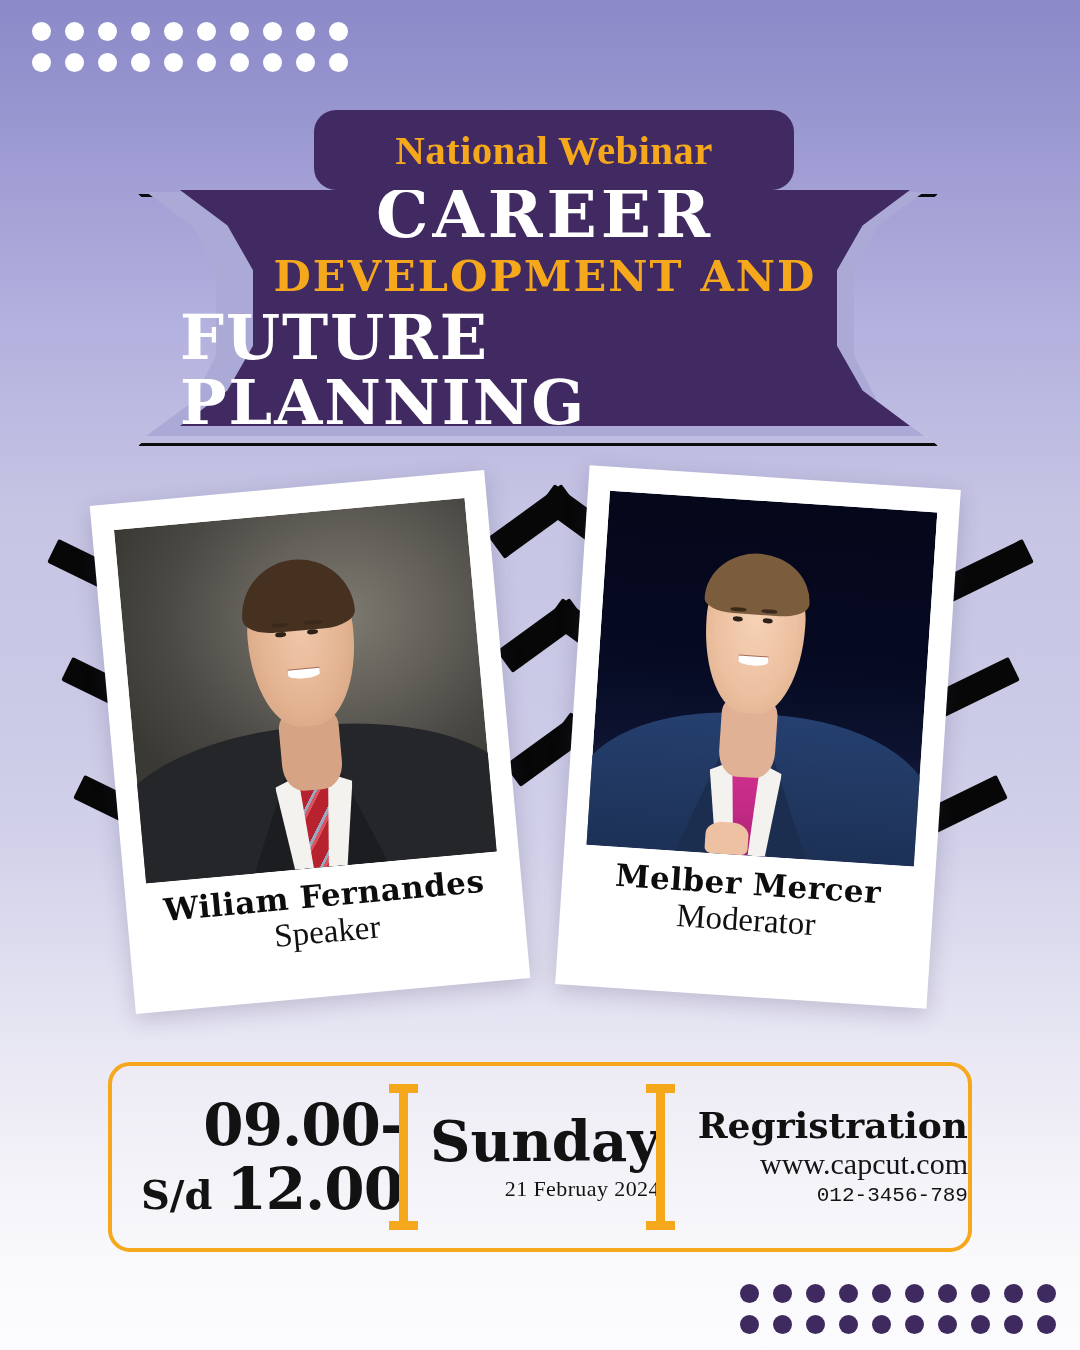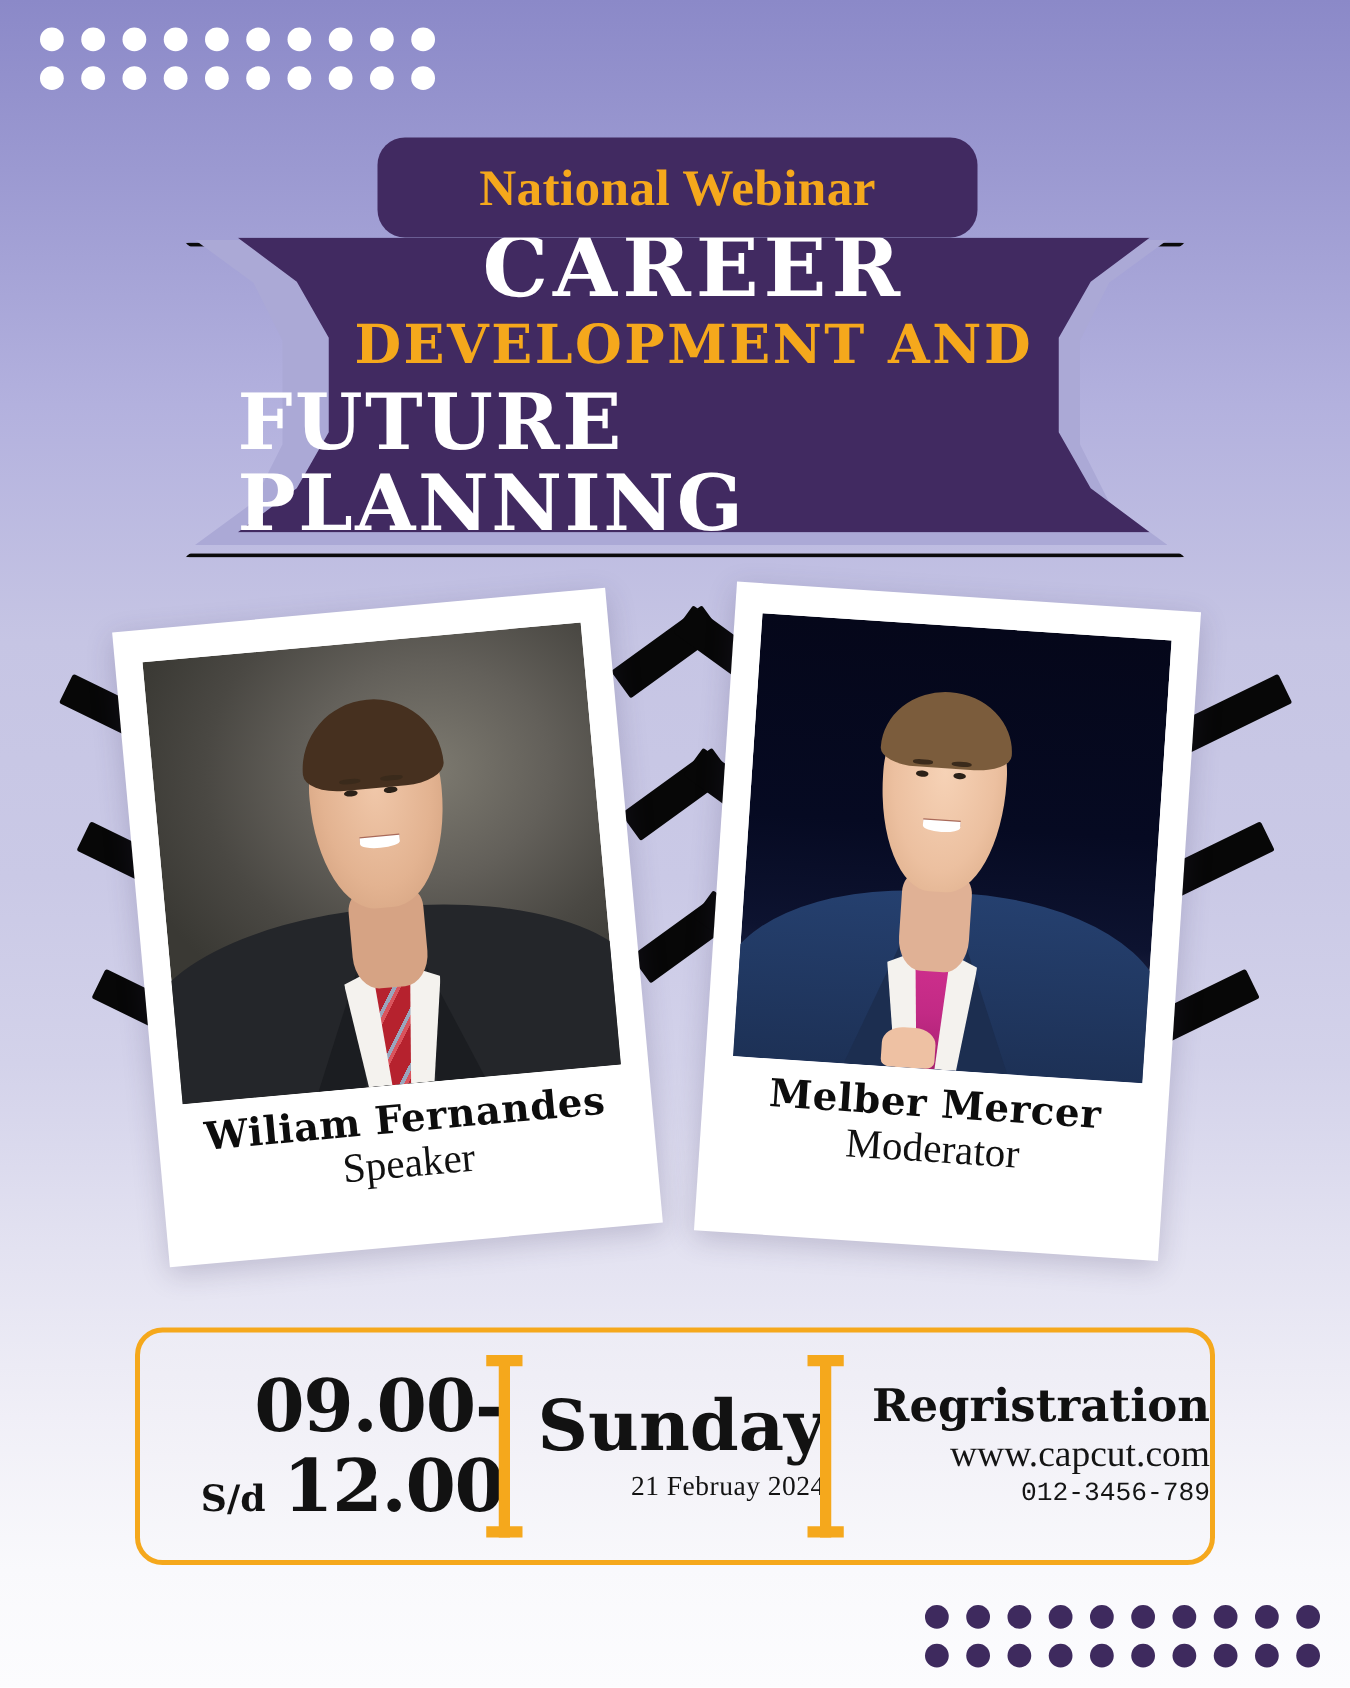--- a/index.html
+++ b/index.html
@@ -27,32 +27,32 @@
   
   .dots{position:absolute;display:grid;grid-template-columns:repeat(10,1fr);gap:12px 14px;}
   .dot{width:19px;height:19px;border-radius:50%;}
   #dots-tl{left:32px;top:22px;}
   #dots-tl .dot{background:#ffffff;}
   #dots-br{right:24px;bottom:16px;}
   #dots-br .dot{background:#3e2a5e;}
 
   
   #pill{
-    position:absolute;left:302px;top:110px;width:480px;height:80px;
+    position:absolute;left:314px;top:110px;width:480px;height:80px;
     background:#412a61;border-radius:22px;
     display:flex;align-items:center;justify-content:center;
     z-index:6;
   }
   #pill .pill-text{
     color:#f5a81c;font-size:41px;font-weight:700;letter-spacing:.3px;
     font-family:"Liberation Serif", serif;
   }
 
   
-  #banner-wrap{position:absolute;left:150px;top:190px;width:790px;height:250px;z-index:5;}
+  #banner-wrap{position:absolute;left:140px;top:190px;width:790px;height:250px;z-index:5;}
   
   #banner-outline{
     position:absolute;left:-2px;top:4px;width:794px;height:246px;
     border:3px solid #0b0b0b;
     background:transparent;
     border-radius:4px;
     clip-path:polygon(
       0% 0%, 100% 0%,
       100% 0%, 94.5% 14%, 91.5% 33%, 91.5% 50%, 91.5% 67%, 94.5% 86%, 100% 100%,
       100% 100%, 0% 100%,
@@ -213,21 +213,21 @@
   #cell-date{width:30%;}
   #cell-reg{width:36%;}
   .vdiv{position:absolute;top:18px;bottom:18px;width:9px;background:#f5a81c;}
   .vdiv::before,.vdiv::after{content:"";position:absolute;left:-10px;width:29px;height:9px;background:#f5a81c;}
   .vdiv::before{top:0;} .vdiv::after{bottom:0;}
   #vdiv1{left:calc(34% - 4px);} #vdiv2{left:calc(64% - 4px);}
 
   .time-top{font-size:58px;font-weight:700;color:#121212;font-family:"DejaVu Serif", serif;
      letter-spacing:-1px;line-height:1;margin-bottom:6px;}
   .time-bot{display:flex;align-items:baseline;gap:14px;}
-  .sd{font-size:29px;font-weight:700;color:#121212;font-family:"DejaVu Serif", serif;}
+  .sd{font-size:40px;font-weight:700;color:#121212;font-family:"DejaVu Serif", serif;}
   .time-end{font-size:58px;font-weight:700;color:#121212;font-family:"DejaVu Serif", serif;
      letter-spacing:-1px;line-height:1;}
   .day{font-size:56px;font-weight:700;color:#121212;font-family:"DejaVu Serif", serif;line-height:1.05;}
   .date{font-size:22px;color:#131313;font-family:"Liberation Serif", serif;margin-top:6px;letter-spacing:.4px;}
   .reg-h{font-size:36px;font-weight:700;color:#111;font-family:"DejaVu Serif", serif;line-height:1.1;}
   .reg-v{font-size:30px;color:#141414;font-family:Liberation Serif, serif;line-height:1.2;margin-top:1px;}
   .con-h{font-size:36px;font-weight:700;color:#111;font-family:"DejaVu Serif", serif;line-height:1.15;margin-top:5px;}
   .con-v{font-size:21px;color:#141414;font-family:Liberation Mono, monospace;line-height:1.2;margin-top:1px;}
 </style>
 </head>

